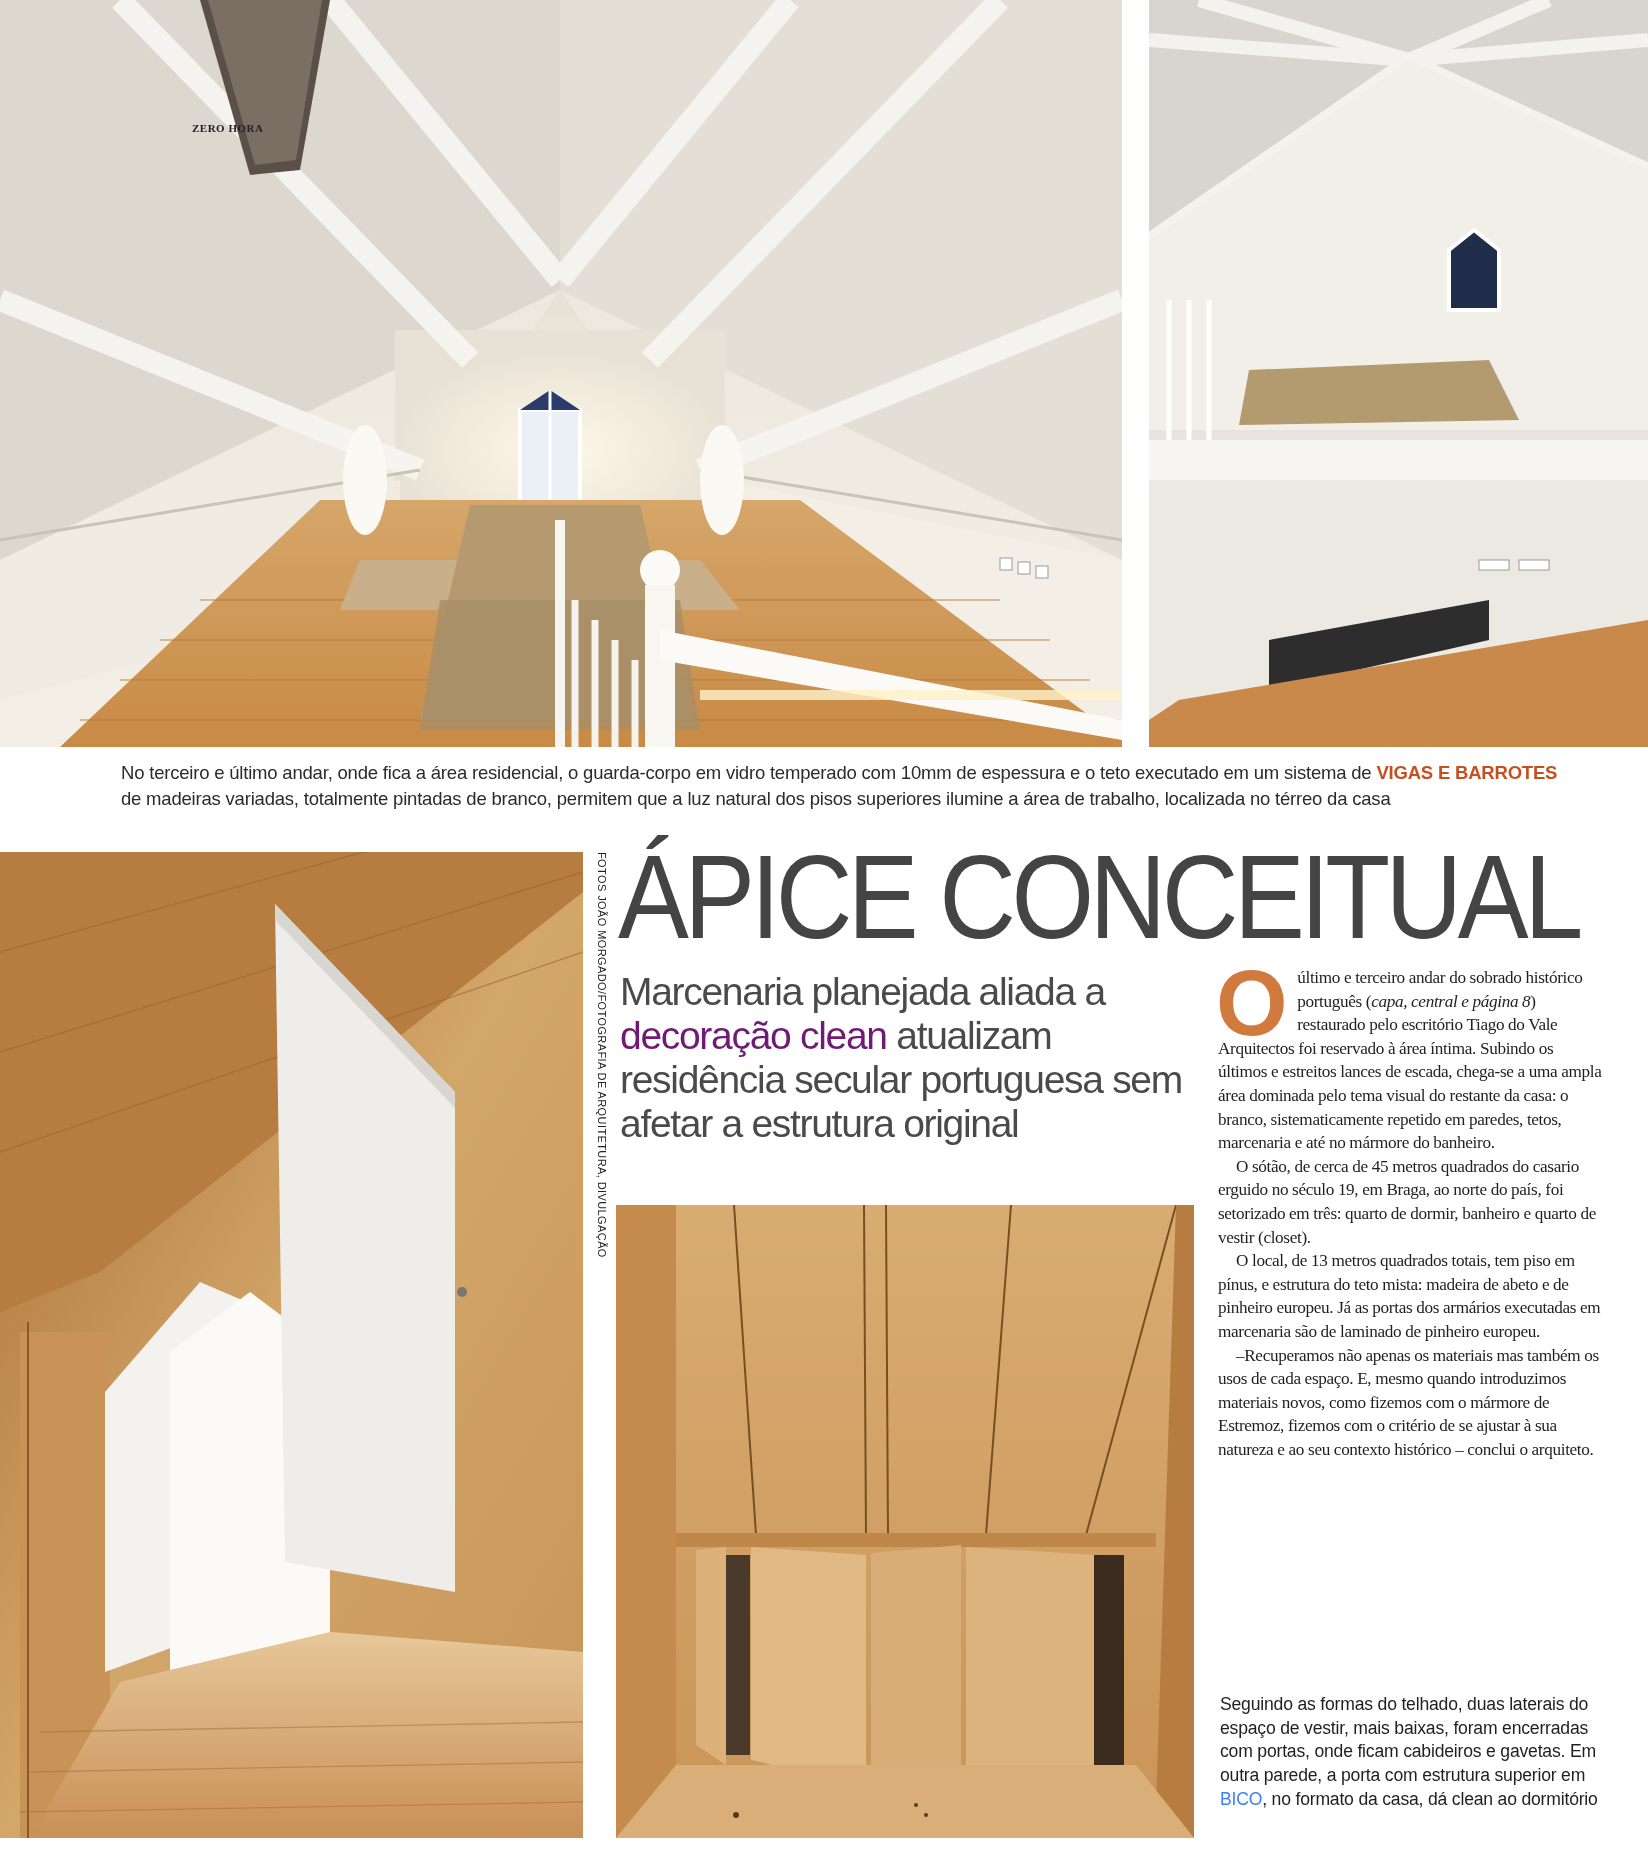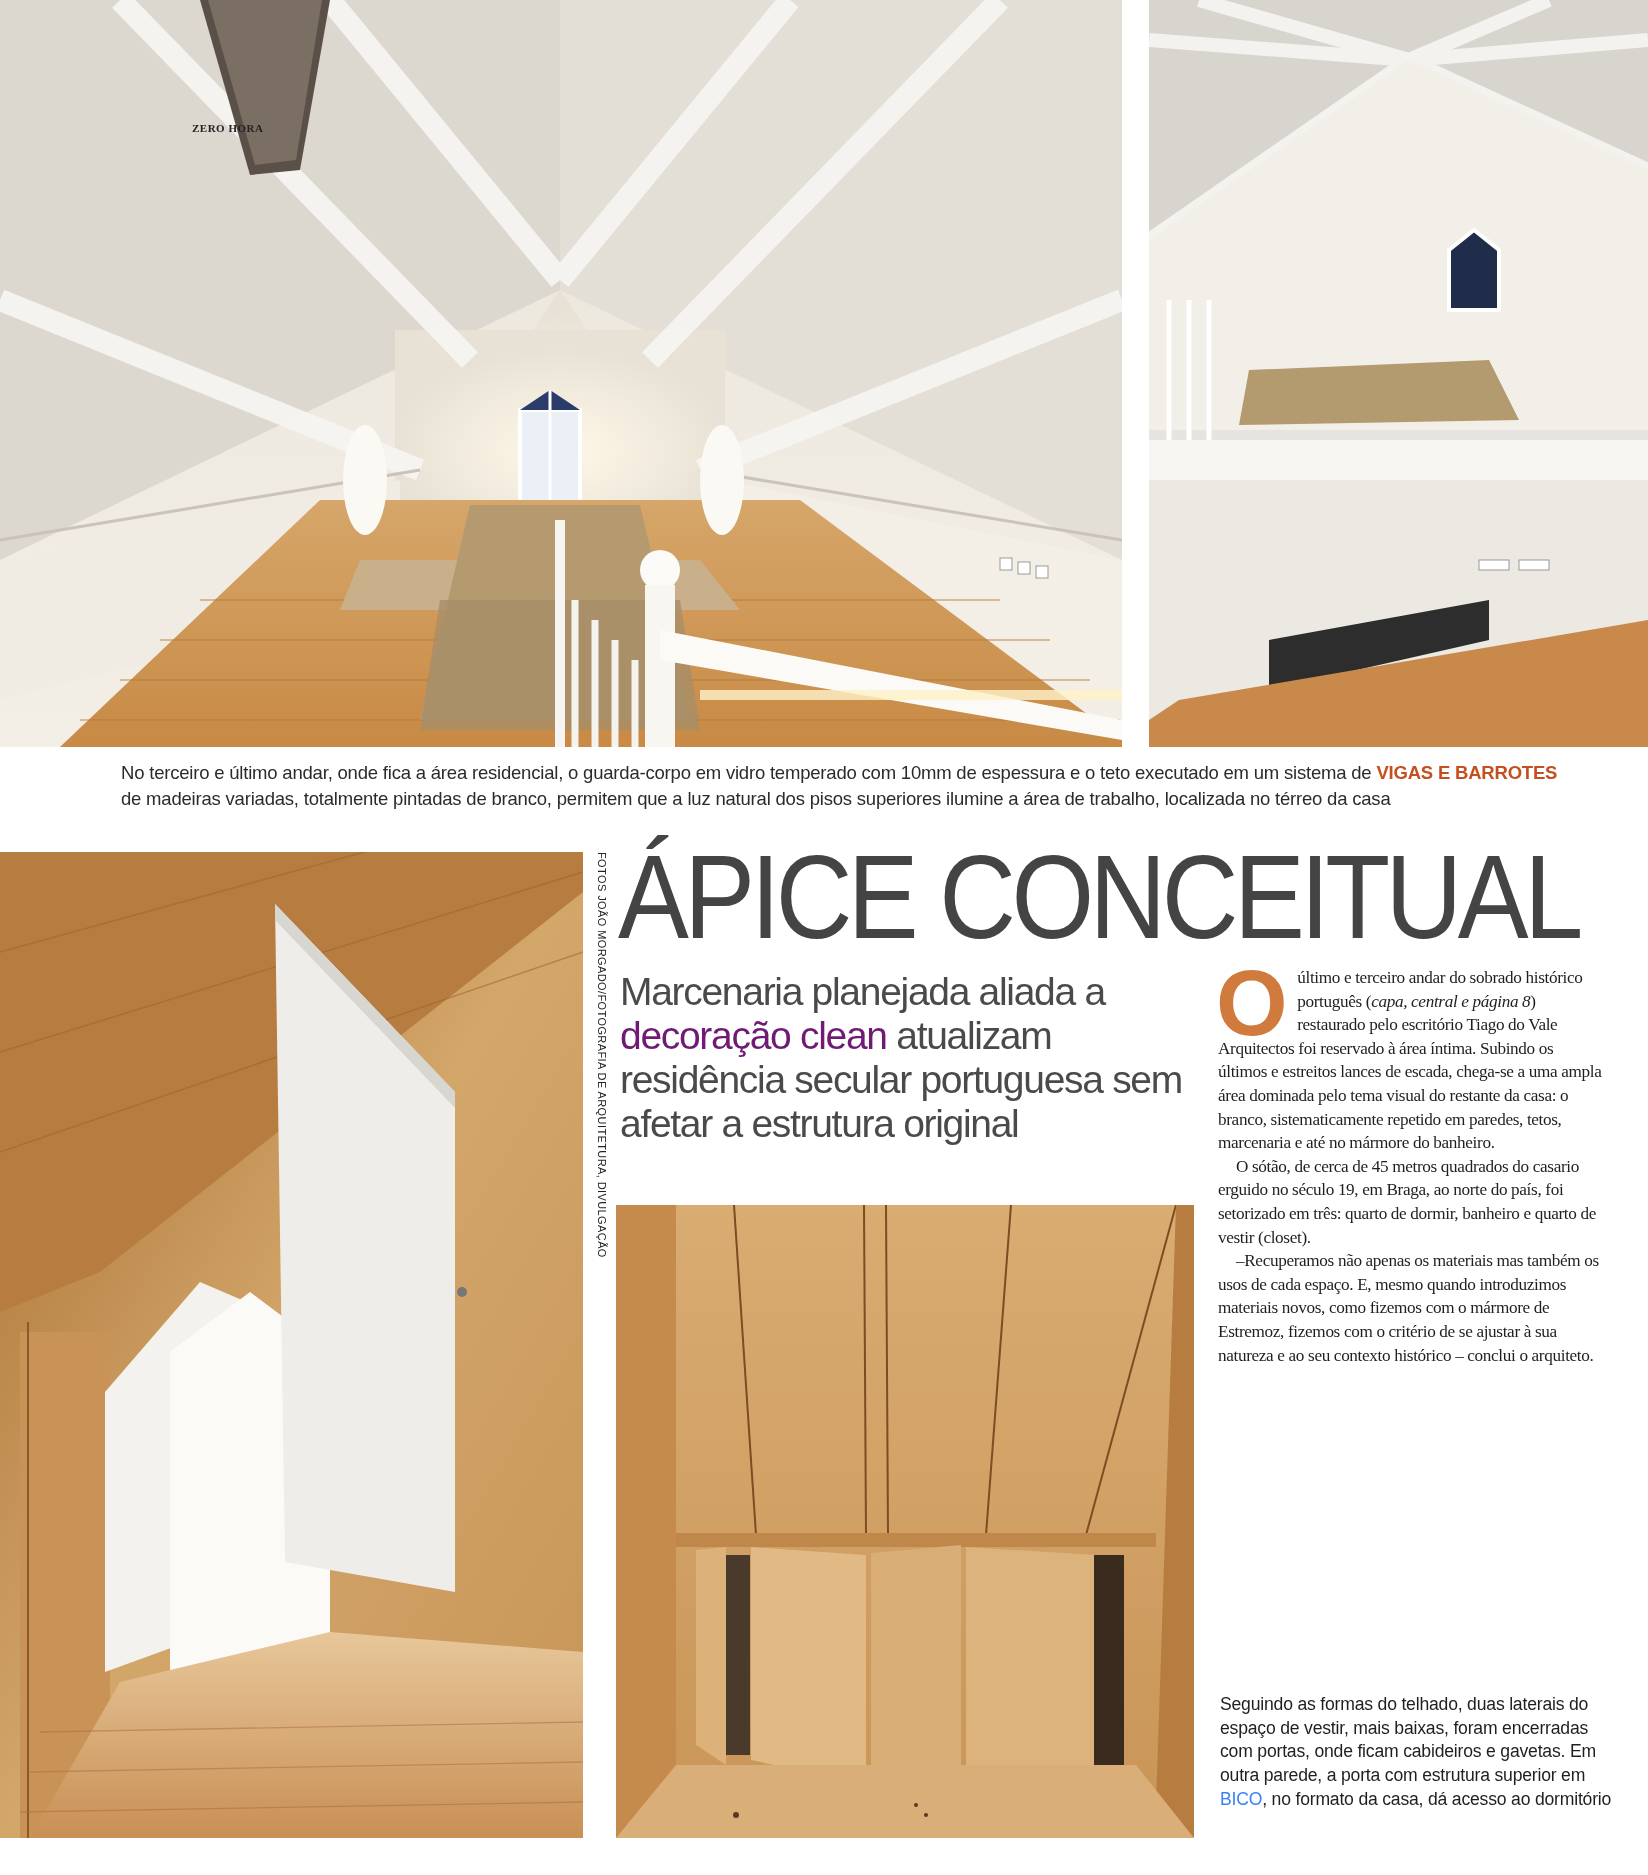--- a/index.html
+++ b/index.html
@@ -228,16 +228,17 @@
       <circle cx="120" cy="610" r="3"></circle>
         <circle cx="300" cy="600" r="2"></circle>
         <circle cx="310" cy="610" r="2"></circle>
     </g>
   </svg>
 </div>
 
 <div class="body">
   <p class="first"><span class="dropcap">O</span><span>último e terceiro andar do sobrado histórico português (</span><em>capa, central e página 8</em><span>) restaurado pelo escritório Tiago do Vale Arquitectos foi reservado à área íntima. Subindo os últimos e estreitos lances de escada, chega-se a uma ampla área dominada pelo tema visual do restante da casa: o branco, sistematicamente repetido em paredes, tetos, marcenaria e até no mármore do banheiro.</span></p>
   <p>O sótão, de cerca de 45 metros quadrados do casario erguido no século 19, em Braga, ao norte do país, foi setorizado em três: quarto de dormir, banheiro e quarto de vestir (closet).</p>
+  <p>O local, de 13 metros quadrados totais, tem piso em pínus, e estrutura do teto mista: madeira de abeto e de pinheiro europeu. Já as portas dos armários executadas em marcenaria são de laminado de pinheiro europeu.</p>
   <p>–Recuperamos não apenas os materiais mas também os usos de cada espaço. E, mesmo quando introduzimos materiais novos, como fizemos com o mármore de Estremoz, fizemos com o critério de se ajustar à sua natureza e ao seu contexto histórico – conclui o arquiteto.</p>
 </div>
 
-<div class="sidebar"><span>Seguindo as formas do telhado, duas laterais do espaço de vestir, mais baixas, foram encerradas com portas, onde ficam cabideiros e gavetas. Em outra parede, a porta com estrutura superior em </span><span class="hl">BICO</span><span>, no formato da casa, dá acesso ao dormitório</span></div>
+<div class="sidebar"><span>Seguindo as formas do telhado, duas laterais do espaço de vestir, mais baixas, foram encerradas com portas, onde ficam cabideiros e gavetas. Em outra parede, a porta com estrutura superior em </span><span class="hl">BICO</span><span>, no formato da casa, dá clean ao dormitório</span></div>
 
 </body></html>

